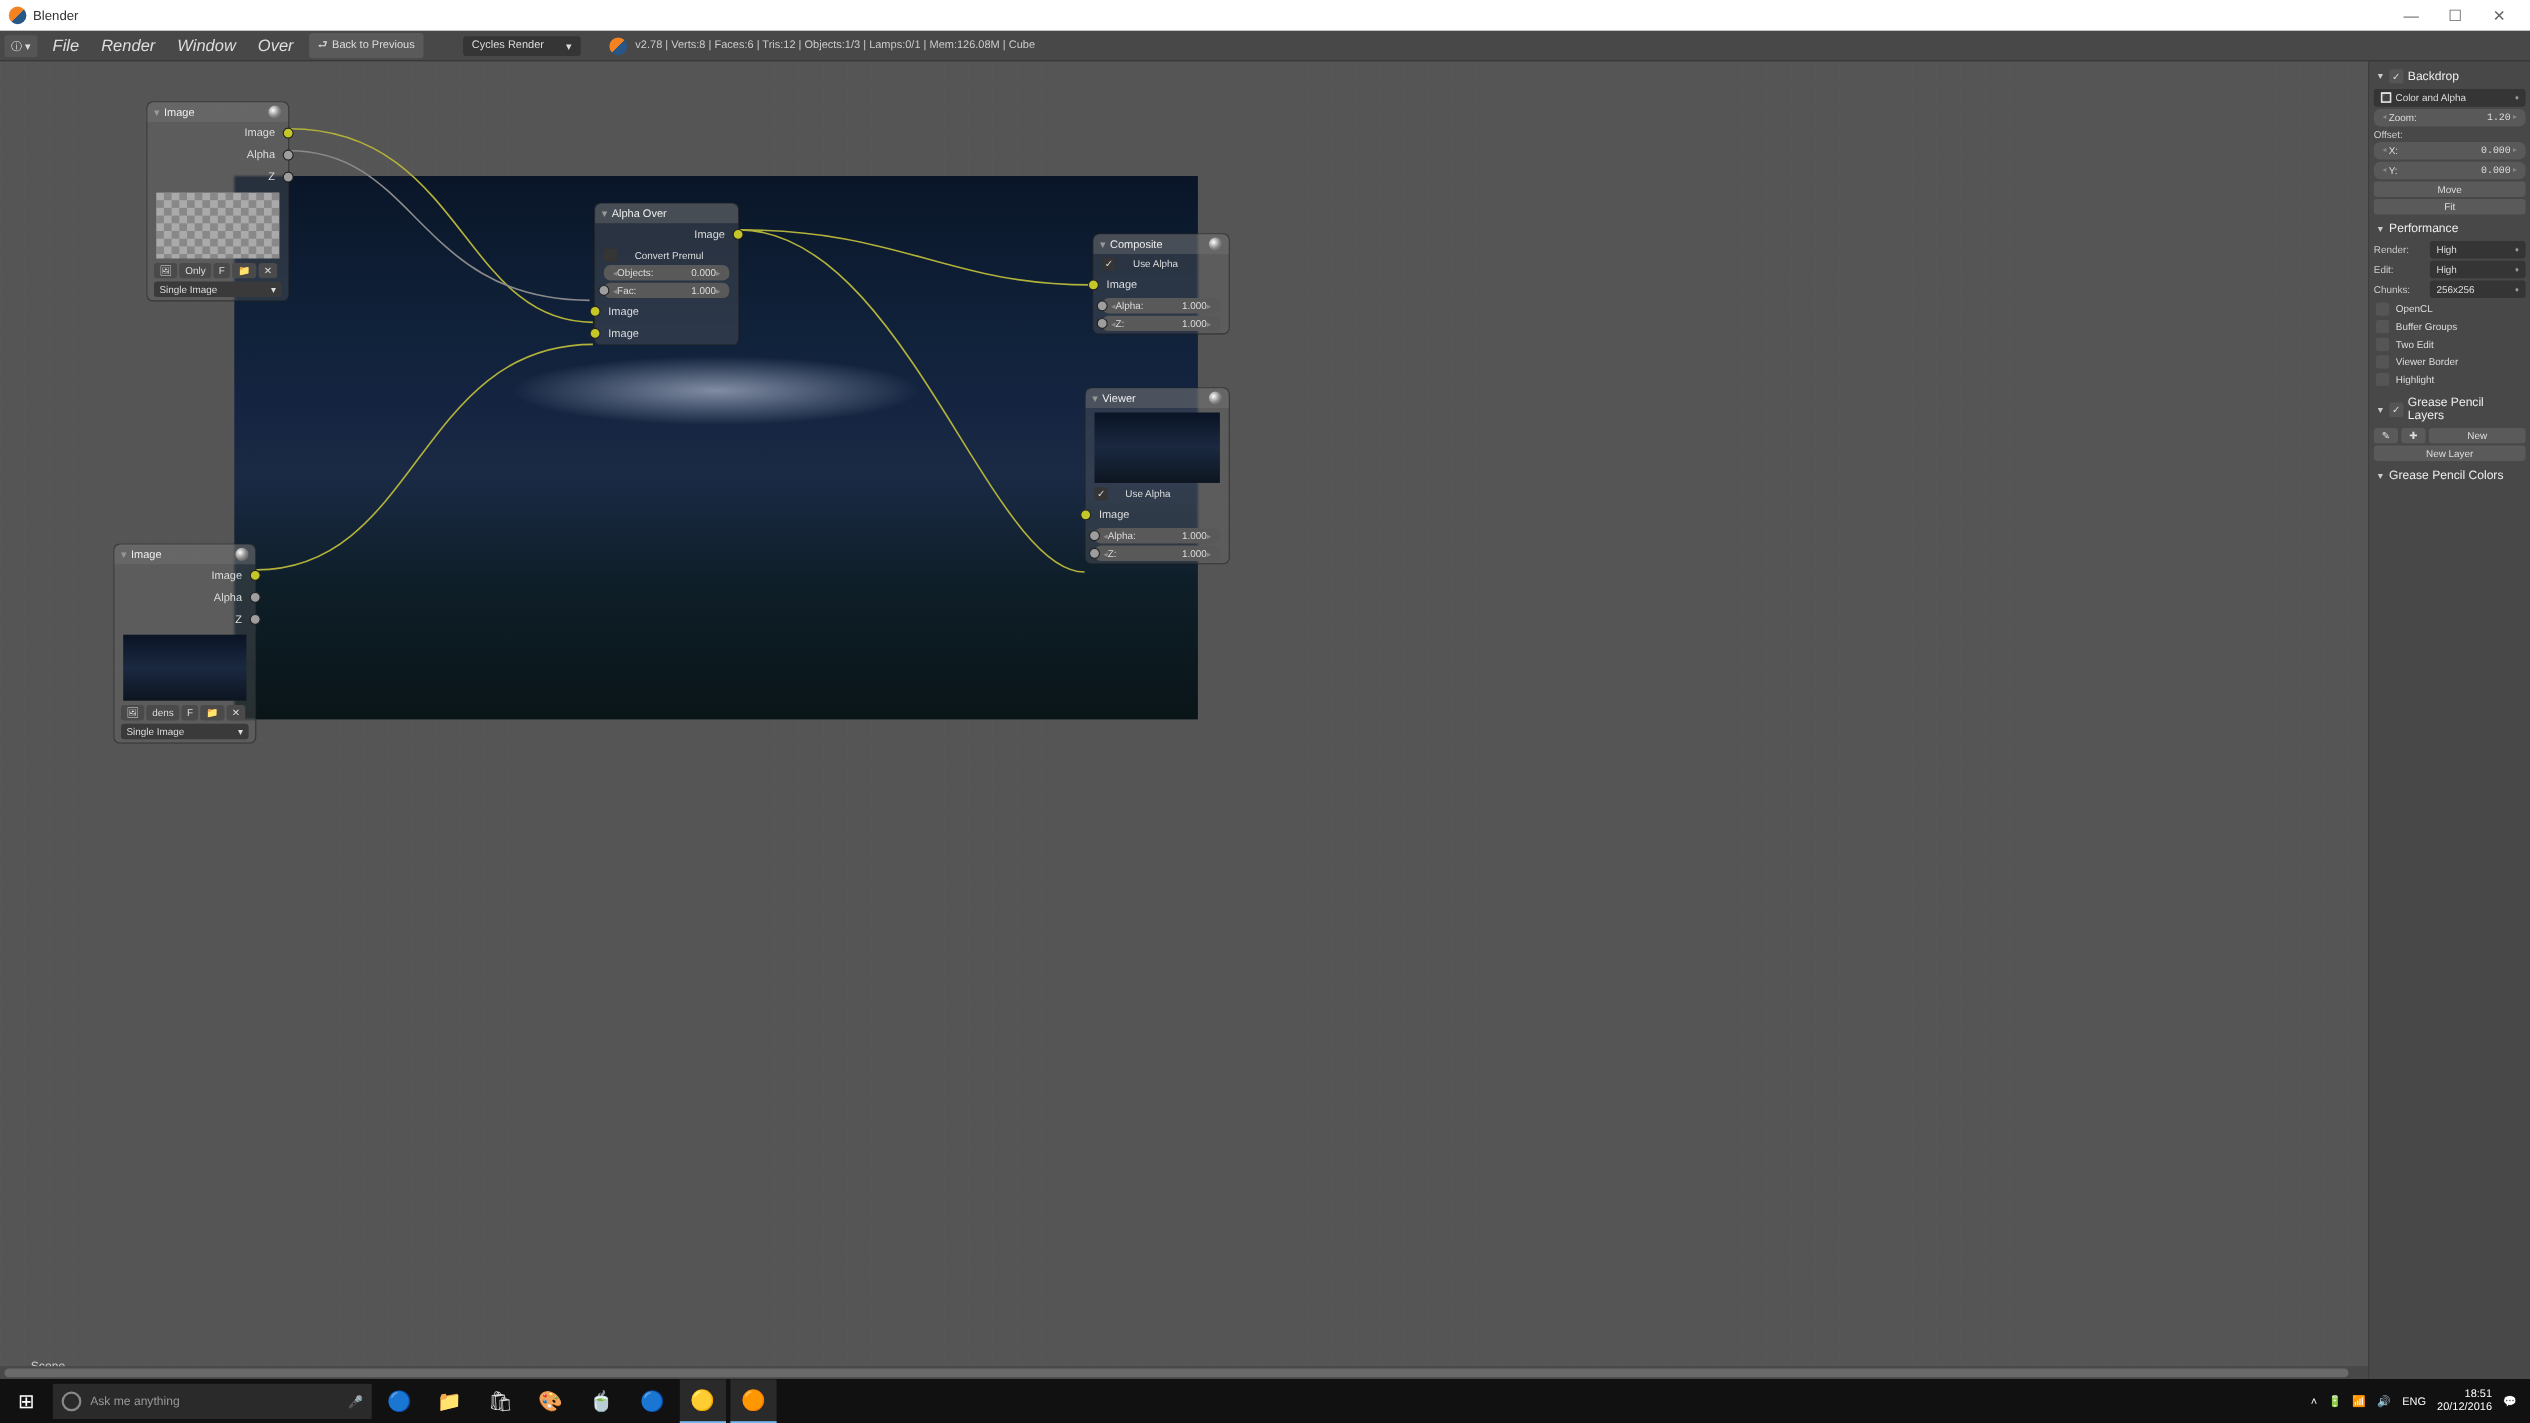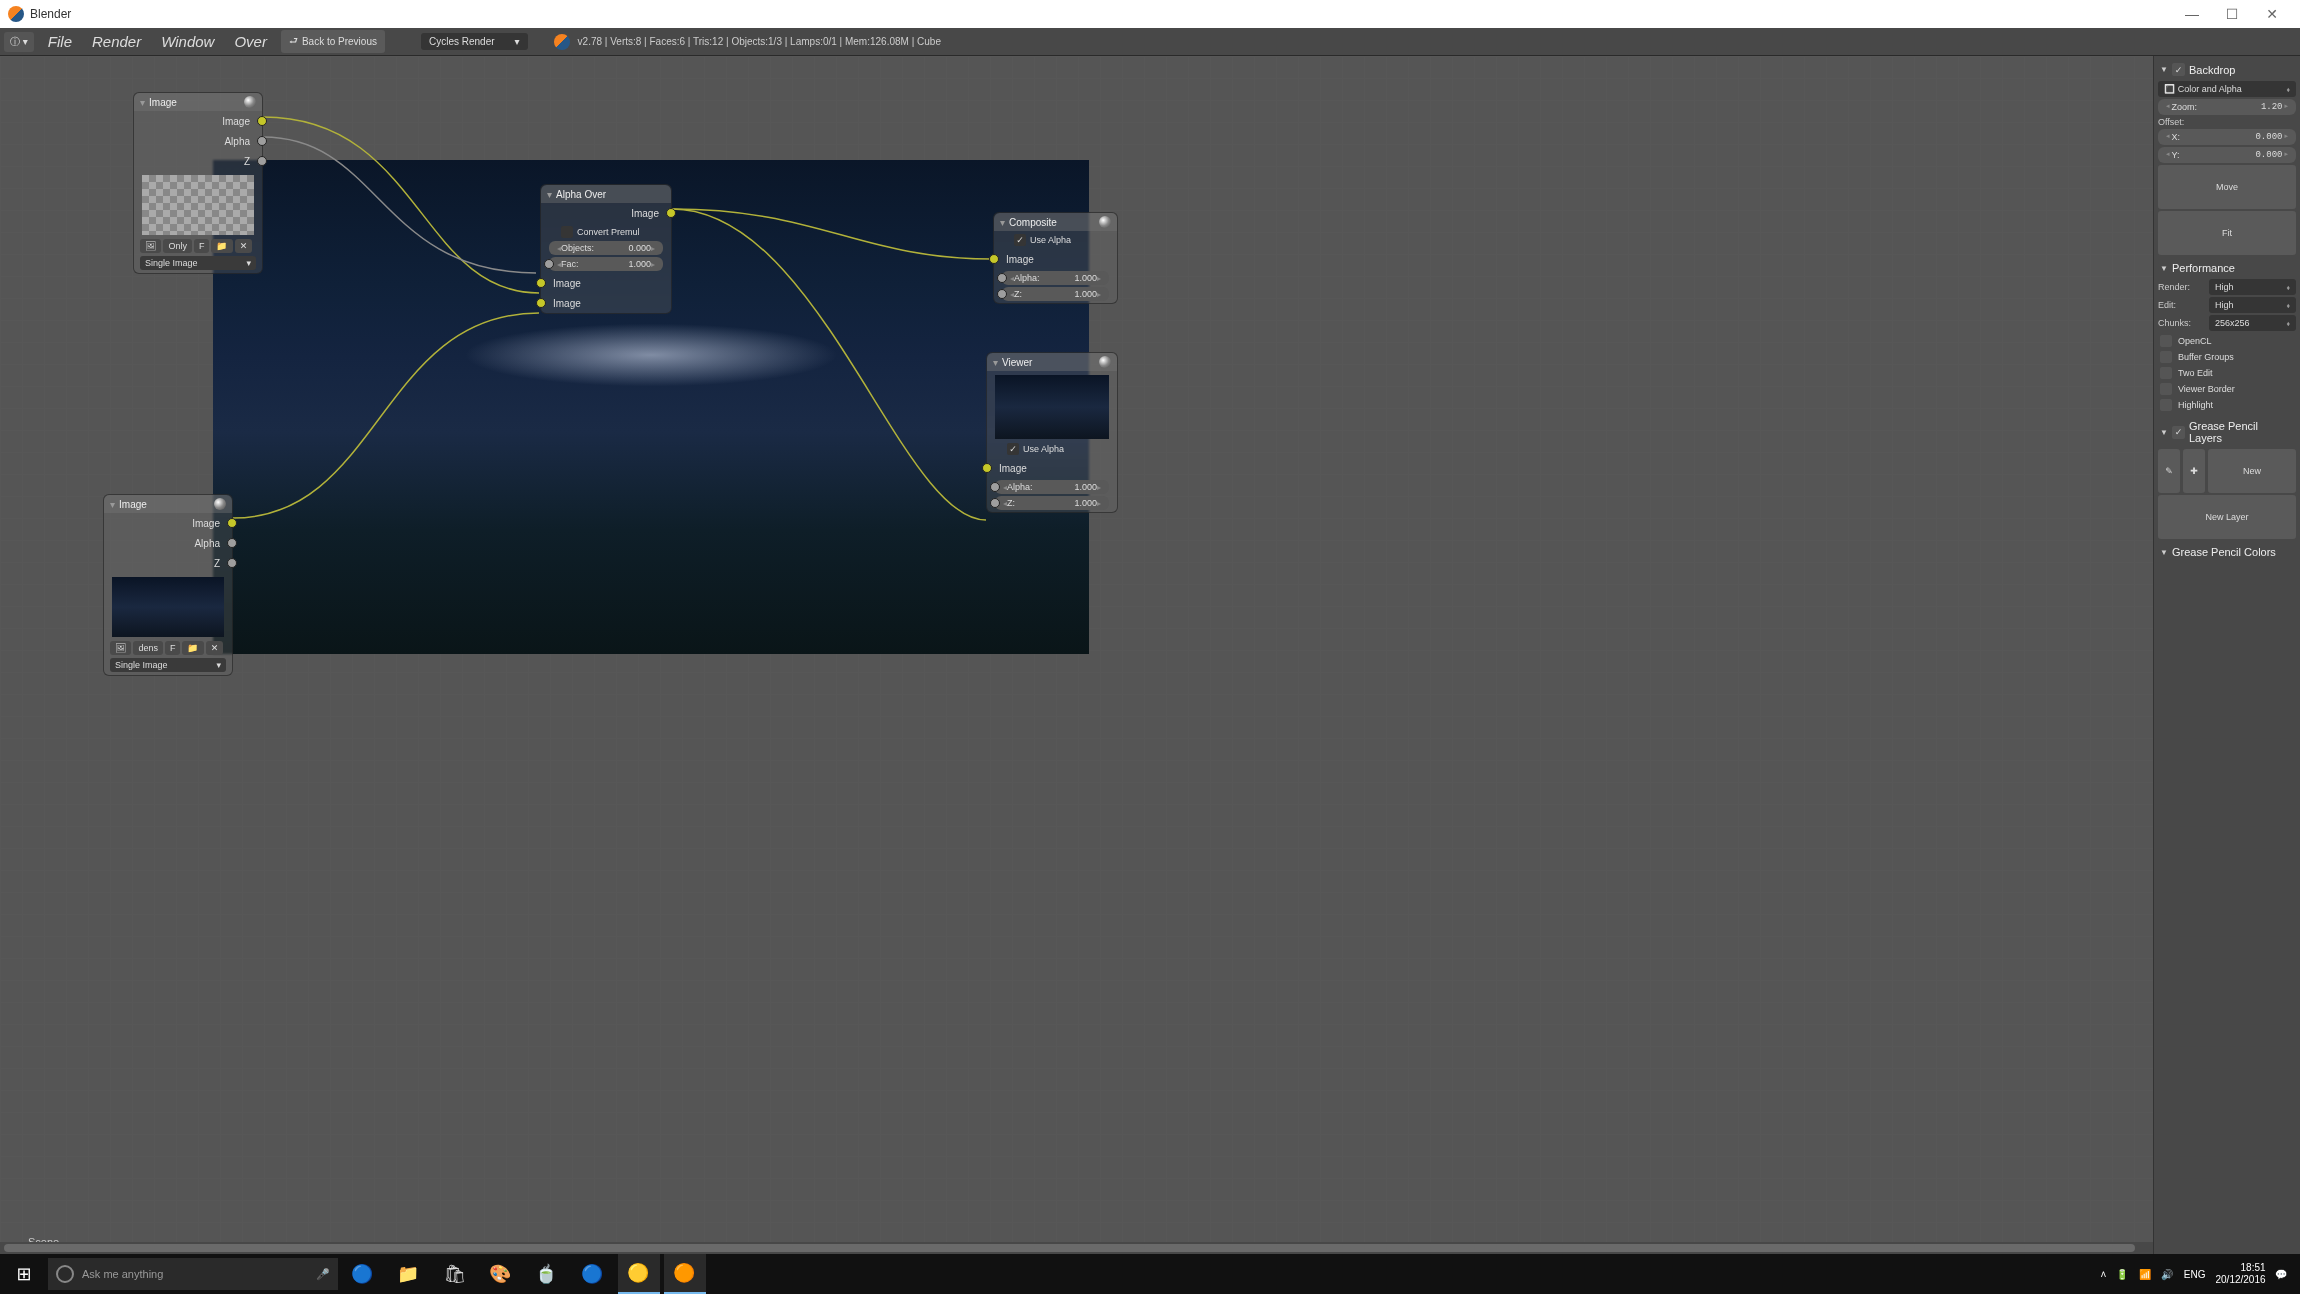--- a/index.html
+++ b/index.html
@@ -42,21 +42,21 @@
 .socket.yellow { background: #c5c729; }
 .socket.grey { background: #9e9e9e; }
 .node-thumb { margin: 4px 8px; background: repeating-conic-gradient(#888 0% 25%, #aaa 0% 50%) 0 0/14px 14px; height: 60px; }
 .node-thumb.dark { background: linear-gradient(180deg,#0a1425 0%,#1a2840 50%,#0d1520 100%); }
 .node-ctrl-row { display:flex; gap:2px; margin: 3px 6px; }
 .node-btn { background: #4a4a4a; padding: 2px 5px; border-radius: 3px; font-size: 9px; color:#ddd; }
 .node-field { background: #3a3a3a; padding: 2px 5px; border-radius: 3px; font-size: 9px; color:#ddd; flex:1; }
 .node-prop { display:flex; margin: 2px 8px; background: #595959; border-radius:6px; padding: 2px 8px; font-size: 9px; align-items:center; position:relative; }
 .node-prop .arrow { color:#888; font-size:8px; }
 .node-prop .val { margin-left:auto; }
-.node-check { display:flex; margin: 3px 20px; align-items:center; gap:4px; font-size: 9px; }
+.node-check { display:flex; margin: 3px 8px; align-items:center; gap:16px; font-size: 9px; }
 .node-check .box { width:12px; height:12px; background:#353535; border-radius:2px; display:flex; align-items:center; justify-content:center; }
 .node-check .box.checked::after { content:"✓"; color:#ddd; font-size:9px; }
 
 
 .scene-label { position:absolute; left:28px; bottom:6px; color:#ccc; font-size:11px; }
 .scrollbar-h { position:absolute; bottom:0; left:0; right:0; height:12px; background:#484848; }
 .scrollbar-h::after { content:""; position:absolute; left:4px; top:2px; width:99%; height:8px; background:#6a6a6a; border-radius:4px; }
 
 
 .right-panel { width: 146px; background: #484848; padding: 4px; overflow-y:auto; }
@@ -65,21 +65,21 @@
 .rp-header .tri { font-size:8px; color:#ccc; }
 .rp-header .cb { width:13px; height:13px; background:#555; border-radius:2px; display:flex; align-items:center; justify-content:center; }
 .rp-header .cb.checked::after { content:"✓"; color:#ddd; font-size:9px; }
 .rp-row { display:flex; margin: 2px 0; gap:3px; align-items:center; }
 .rp-dropdown { background:#353535; flex:1; border-radius:3px; padding: 3px 6px; font-size:9px; display:flex; align-items:center; }
 .rp-dropdown .dd-arrow { margin-left:auto; font-size:7px; color:#999; }
 .rp-numfield { background:#595959; flex:1; border-radius:6px; padding: 3px 6px; font-size:9px; display:flex; }
 .rp-numfield .nv { margin-left:auto;font-family:Liberation Mono, monospace; }
 .rp-numfield .ar { color:#888; font-size:7px; padding:0 2px; }
 .rp-label { width:48px; font-size:9px; color:#ccc; }
-.rp-btn { background:#5a5a5a; flex:1; border-radius:3px; padding: 17px 0; text-align:center; font-size:9px; }
+.rp-btn { background:#5a5a5a; flex:1; border-radius:3px; padding: 2px 0; text-align:center; font-size:9px; }
 .rp-check { display:flex; align-items:center; gap:6px; padding:2px 2px; font-size:9px; }
 .rp-check .bx { width:12px; height:12px; background:#555; border-radius:2px; }
 
 
 .footer { background:#484848; height:22px; display:flex; align-items:center; padding:0 4px; gap:6px; border-top:1px solid #333; font-size:10px; }
 .footer .icon-btn { background:#3a3a3a; padding:2px 5px; border-radius:3px; }
 .footer .menu-item { color:#ddd; padding:0 4px; }
 .footer .cb { width:13px; height:13px; background:#555; border-radius:2px; display:flex; align-items:center; justify-content:center; }
 .footer .cb.checked::after { content:"✓"; color:#ddd; font-size:9px; }
 

